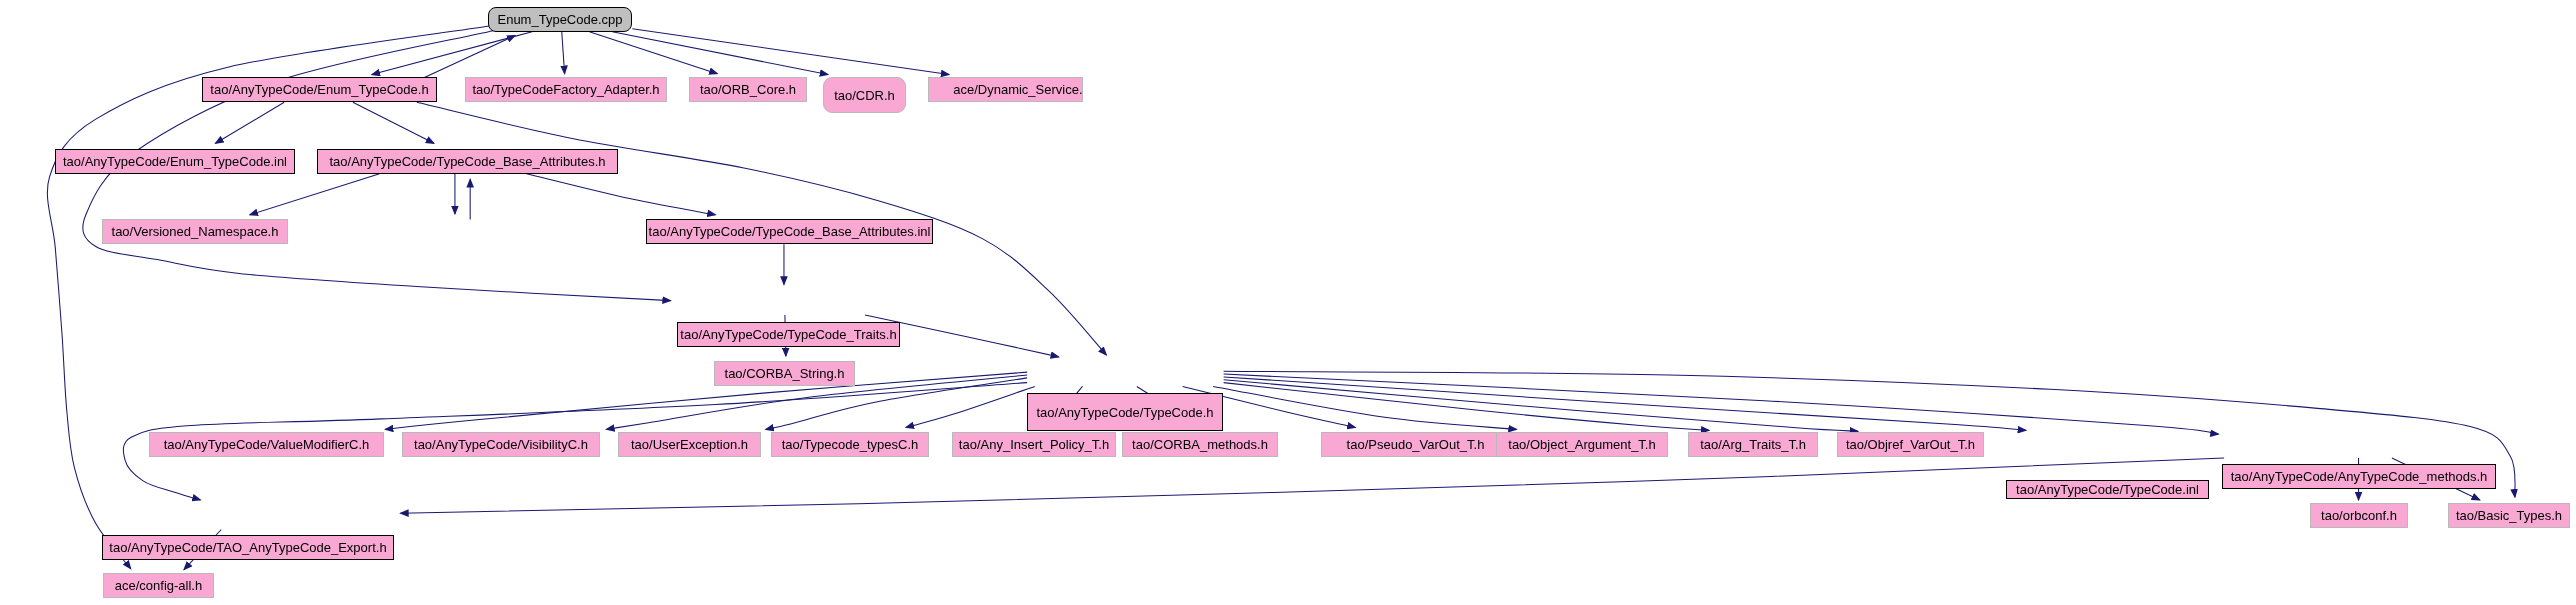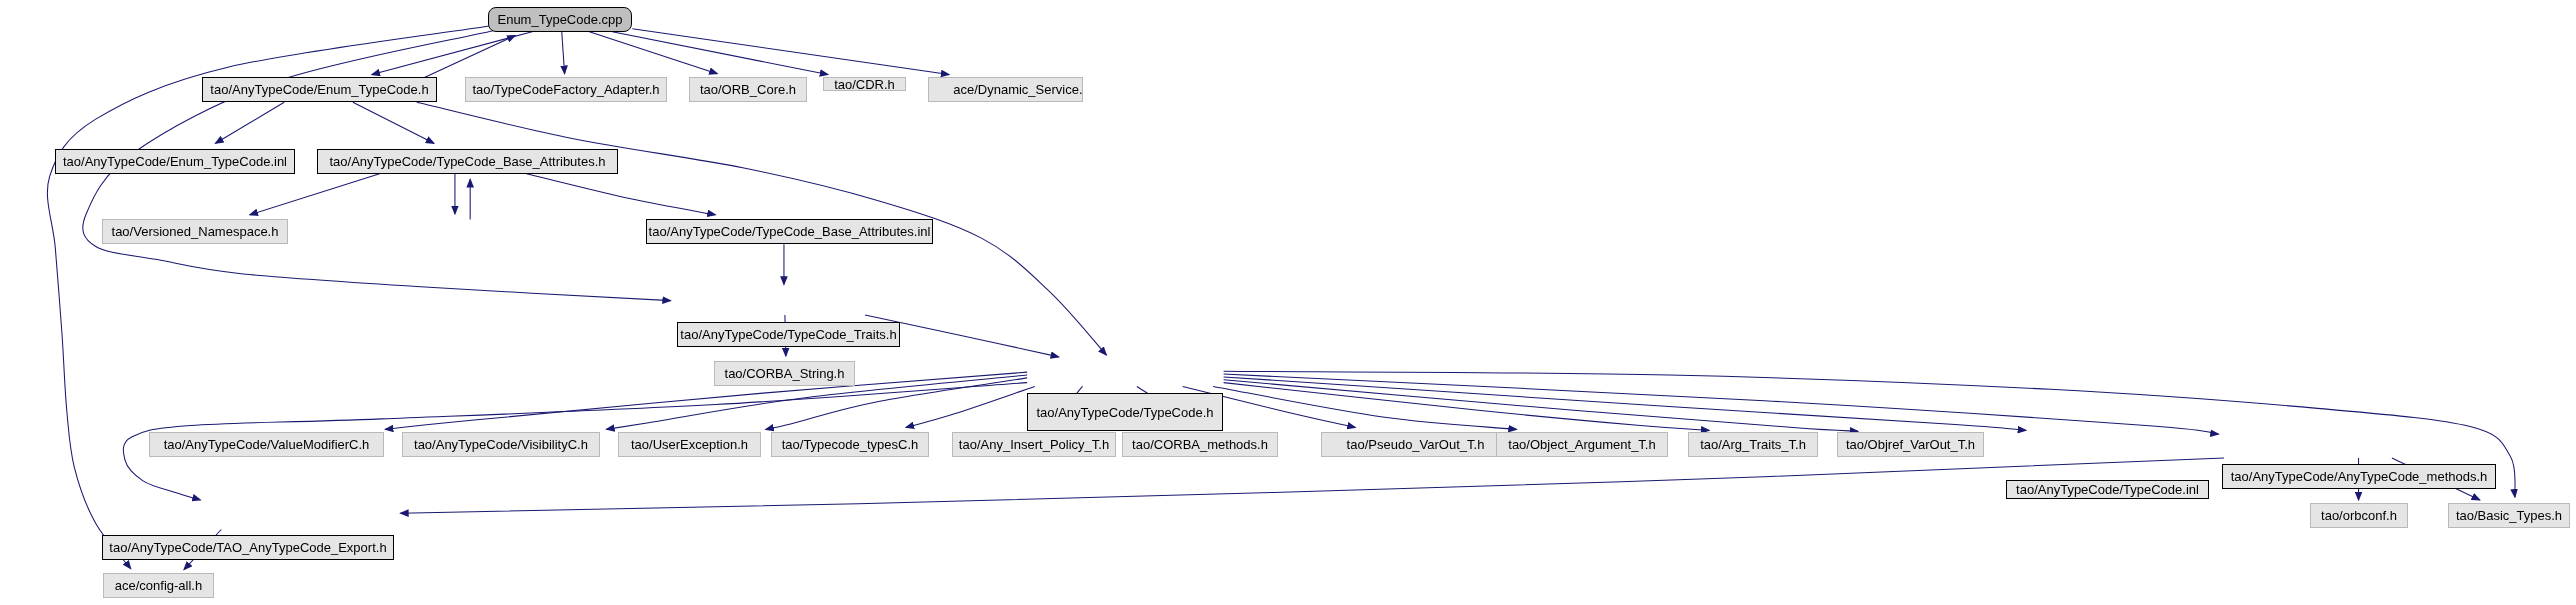--- a/index.html
+++ b/index.html
@@ -25,21 +25,21 @@
   #node-layer {
     position: absolute;
     left: 0;
     top: 0;
     width: 2576px;
     height: 606px;
   }
   .node {
     position: absolute;
     box-sizing: border-box;
-    background: #e5e5e5;
+    background: #f9a8d4;
     display: flex;
     align-items: center;
     justify-content: center;
     white-space: nowrap;
     font-size: 13px;
     color: #000000;
     overflow: hidden;
   }
   .node.plain { border: 1px solid #b9b9b9; }
   .node.doc   { border: 1px solid #000000; }
@@ -106,21 +106,21 @@
       </div>
       <div class="node doc" style="left: 202px; top: 77px; width: 235px; height: 25px;">
         <span>tao/AnyTypeCode/Enum_TypeCode.h</span>
       </div>
       <div class="node plain" style="left: 465px; top: 77px; width: 202px; height: 25px;">
         <span>tao/TypeCodeFactory_Adapter.h</span>
       </div>
       <div class="node plain" style="left: 689px; top: 77px; width: 118px; height: 25px;">
         <span>tao/ORB_Core.h</span>
       </div>
-      <div class="node plain" style="left: 823px; top: 77px; width: 83px; height: 14px;">
+      <div class="node plain" style="left: 823px; top: 77px; width: 83px; height: 36px; border-radius: 9px;">
         <span>tao/CDR.h</span>
       </div>
       <div class="node plain" style="left: 928px; top: 77px; width: 155px; height: 25px; padding-left: 32px;">
         <span>ace/Dynamic_Service.h</span>
       </div>
       <div class="node doc" style="left: 55px; top: 149px; width: 240px; height: 25px;">
         <span>tao/AnyTypeCode/Enum_TypeCode.inl</span>
       </div>
       <div class="node doc" style="left: 317px; top: 149px; width: 301px; height: 25px;">
         <span>tao/AnyTypeCode/TypeCode_Base_Attributes.h</span>

